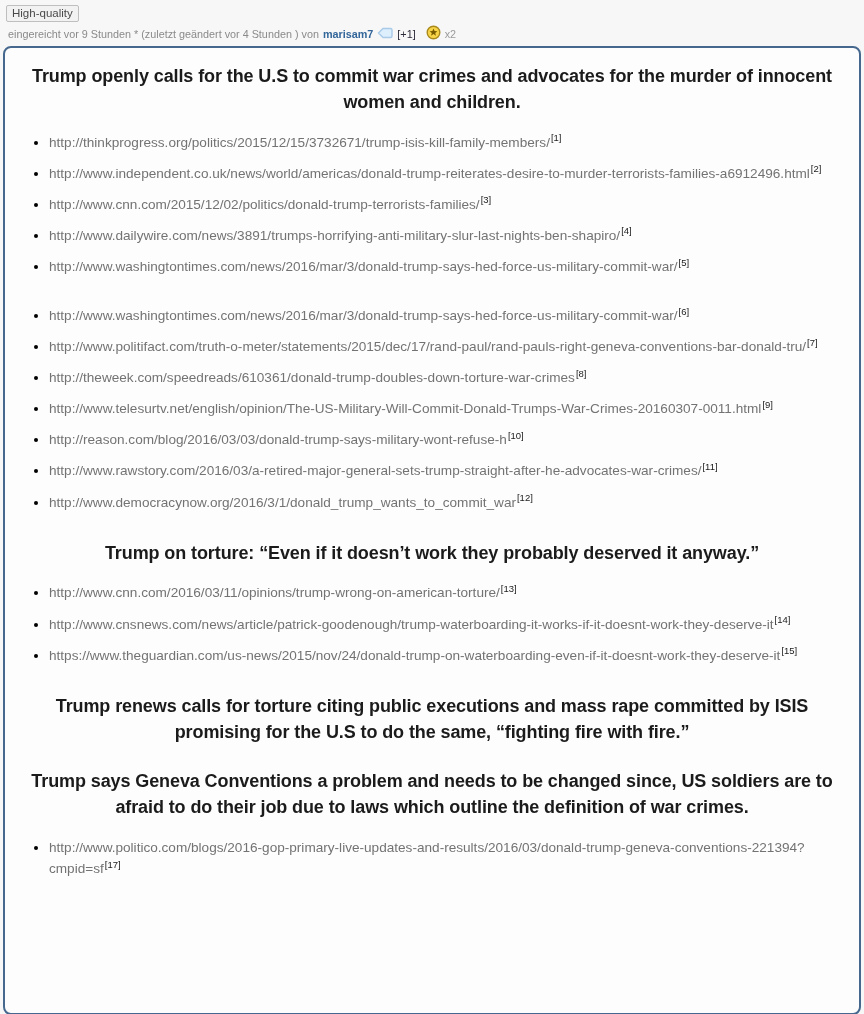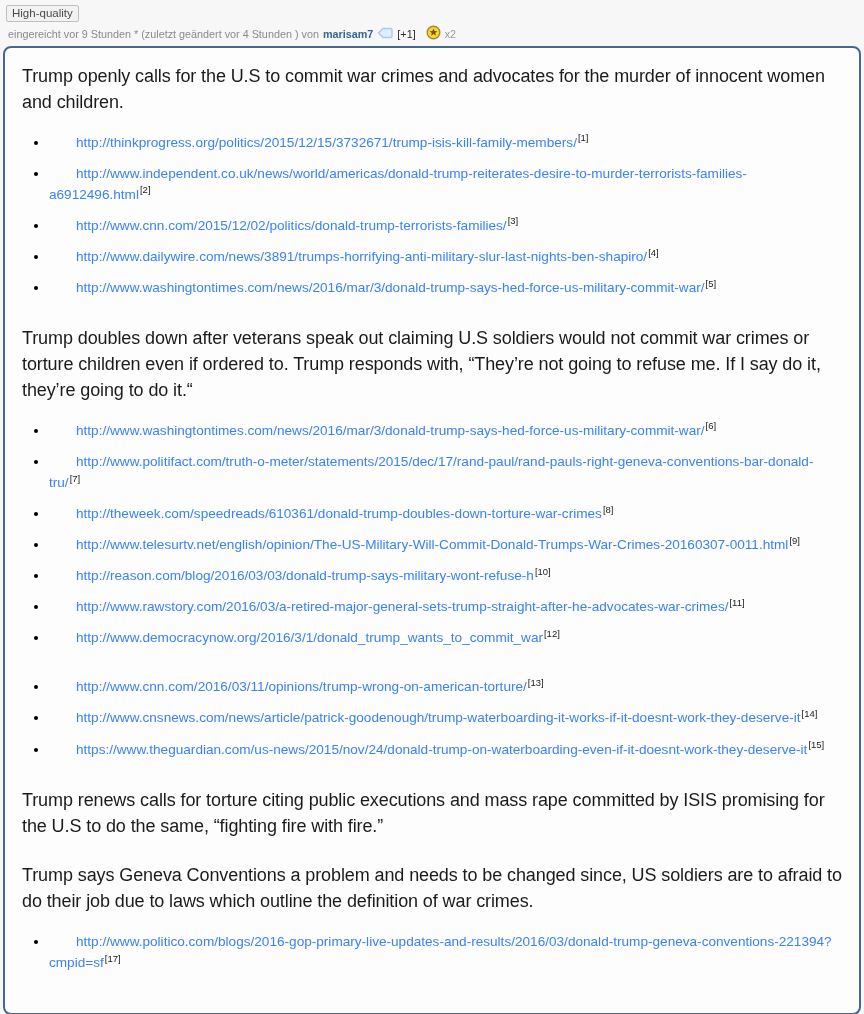--- a/index.html
+++ b/index.html
@@ -42,42 +42,42 @@
     margin: 2px 3px 3px;
     background: #fcfdfc;
     border: 2px solid #47688e;
     border-radius: 8px;
     padding: 4px 17px 12px;
     height: 969px;
     overflow: hidden;
   }
   .section-heading {
     font-size: 18px;
-    font-weight: normal;
+    font-weight: bold;
     color: #1b1b1b;
     line-height: 1.44;
     margin: 24px 0 4px;
     letter-spacing: -0.1px;
+    text-align: center;
   }
   .section-heading:first-child { margin-top: 12px; }
   .link-list {
     margin: 16px 0 28px;
     padding-left: 27px;
   }
   .link-list li {
     margin-bottom: 10px;
     font-size: 13.6px;
     line-height: 1.55;
     color: #000;
   }
   .link-list a {
-    color: #3b82f6;
+    color: #737373;
     text-decoration: none;
     overflow-wrap: break-word;
-    margin-left: 27px;
   }
   .link-list sup {
     font-size: 9.5px;
     color: #1a1a1a;
     margin-left: 1px;
     line-height: 0;
   }
 </style>
 </head>
 <body>
@@ -107,30 +107,30 @@
 
 <div class="post-box">
     <h2 class="section-heading">Trump openly calls for the U.S to commit war crimes and advocates for the murder of innocent women and children.</h2>
     <ul class="link-list">
       <li><a href="#">http://thinkprogress.org/politics/2015/12/15/3732671/trump-isis-kill-family-members/</a><sup>[1]</sup></li>
       <li><a href="#">http://www.independent.co.uk/news/world/americas/donald-trump-reiterates-desire-to-murder-terrorists-families-a6912496.html</a><sup>[2]</sup></li>
       <li><a href="#">http://www.cnn.com/2015/12/02/politics/donald-trump-terrorists-families/</a><sup>[3]</sup></li>
       <li><a href="#">http://www.dailywire.com/news/3891/trumps-horrifying-anti-military-slur-last-nights-ben-shapiro/</a><sup>[4]</sup></li>
       <li><a href="#">http://www.washingtontimes.com/news/2016/mar/3/donald-trump-says-hed-force-us-military-commit-war/</a><sup>[5]</sup></li>
     </ul>
-    <h2 class="section-heading">Trump doubles down after veterans speak out claiming U.S soldiers would not commit war crimes or torture children even if ordered to. Trump responds with, “They’re not going to refuse me. If I say do it, they’re going to do it.“</h2>
     <ul class="link-list">
       <li><a href="#">http://www.washingtontimes.com/news/2016/mar/3/donald-trump-says-hed-force-us-military-commit-war/</a><sup>[6]</sup></li>
       <li><a href="#">http://www.politifact.com/truth-o-meter/statements/2015/dec/17/rand-paul/rand-pauls-right-geneva-conventions-bar-donald-tru/</a><sup>[7]</sup></li>
       <li><a href="#">http://theweek.com/speedreads/610361/donald-trump-doubles-down-torture-war-crimes</a><sup>[8]</sup></li>
       <li><a href="#">http://www.telesurtv.net/english/opinion/The-US-Military-Will-Commit-Donald-Trumps-War-Crimes-20160307-0011.html</a><sup>[9]</sup></li>
       <li><a href="#">http://reason.com/blog/2016/03/03/donald-trump-says-military-wont-refuse-h</a><sup>[10]</sup></li>
       <li><a href="#">http://www.rawstory.com/2016/03/a-retired-major-general-sets-trump-straight-after-he-advocates-war-crimes/</a><sup>[11]</sup></li>
       <li><a href="#">http://www.democracynow.org/2016/3/1/donald_trump_wants_to_commit_war</a><sup>[12]</sup></li>
     </ul>
+    <h2 class="section-heading">Trump on torture: “Even if it doesn’t work they probably deserved it anyway.”</h2>
     <ul class="link-list">
       <li><a href="#">http://www.cnn.com/2016/03/11/opinions/trump-wrong-on-american-torture/</a><sup>[13]</sup></li>
       <li><a href="#">http://www.cnsnews.com/news/article/patrick-goodenough/trump-waterboarding-it-works-if-it-doesnt-work-they-deserve-it</a><sup>[14]</sup></li>
       <li><a href="#">https://www.theguardian.com/us-news/2015/nov/24/donald-trump-on-waterboarding-even-if-it-doesnt-work-they-deserve-it</a><sup>[15]</sup></li>
     </ul>
     <h2 class="section-heading">Trump renews calls for torture citing public executions and mass rape committed by ISIS promising for the U.S to do the same, “fighting fire with fire.”</h2>
     <h2 class="section-heading">Trump says Geneva Conventions a problem and needs to be changed since, US soldiers are to afraid to do their job due to laws which outline the definition of war crimes.</h2>
     <ul class="link-list">
       <li><a href="#">http://www.politico.com/blogs/2016-gop-primary-live-updates-and-results/2016/03/donald-trump-geneva-conventions-221394?cmpid=sf</a><sup>[17]</sup></li>
     </ul>

